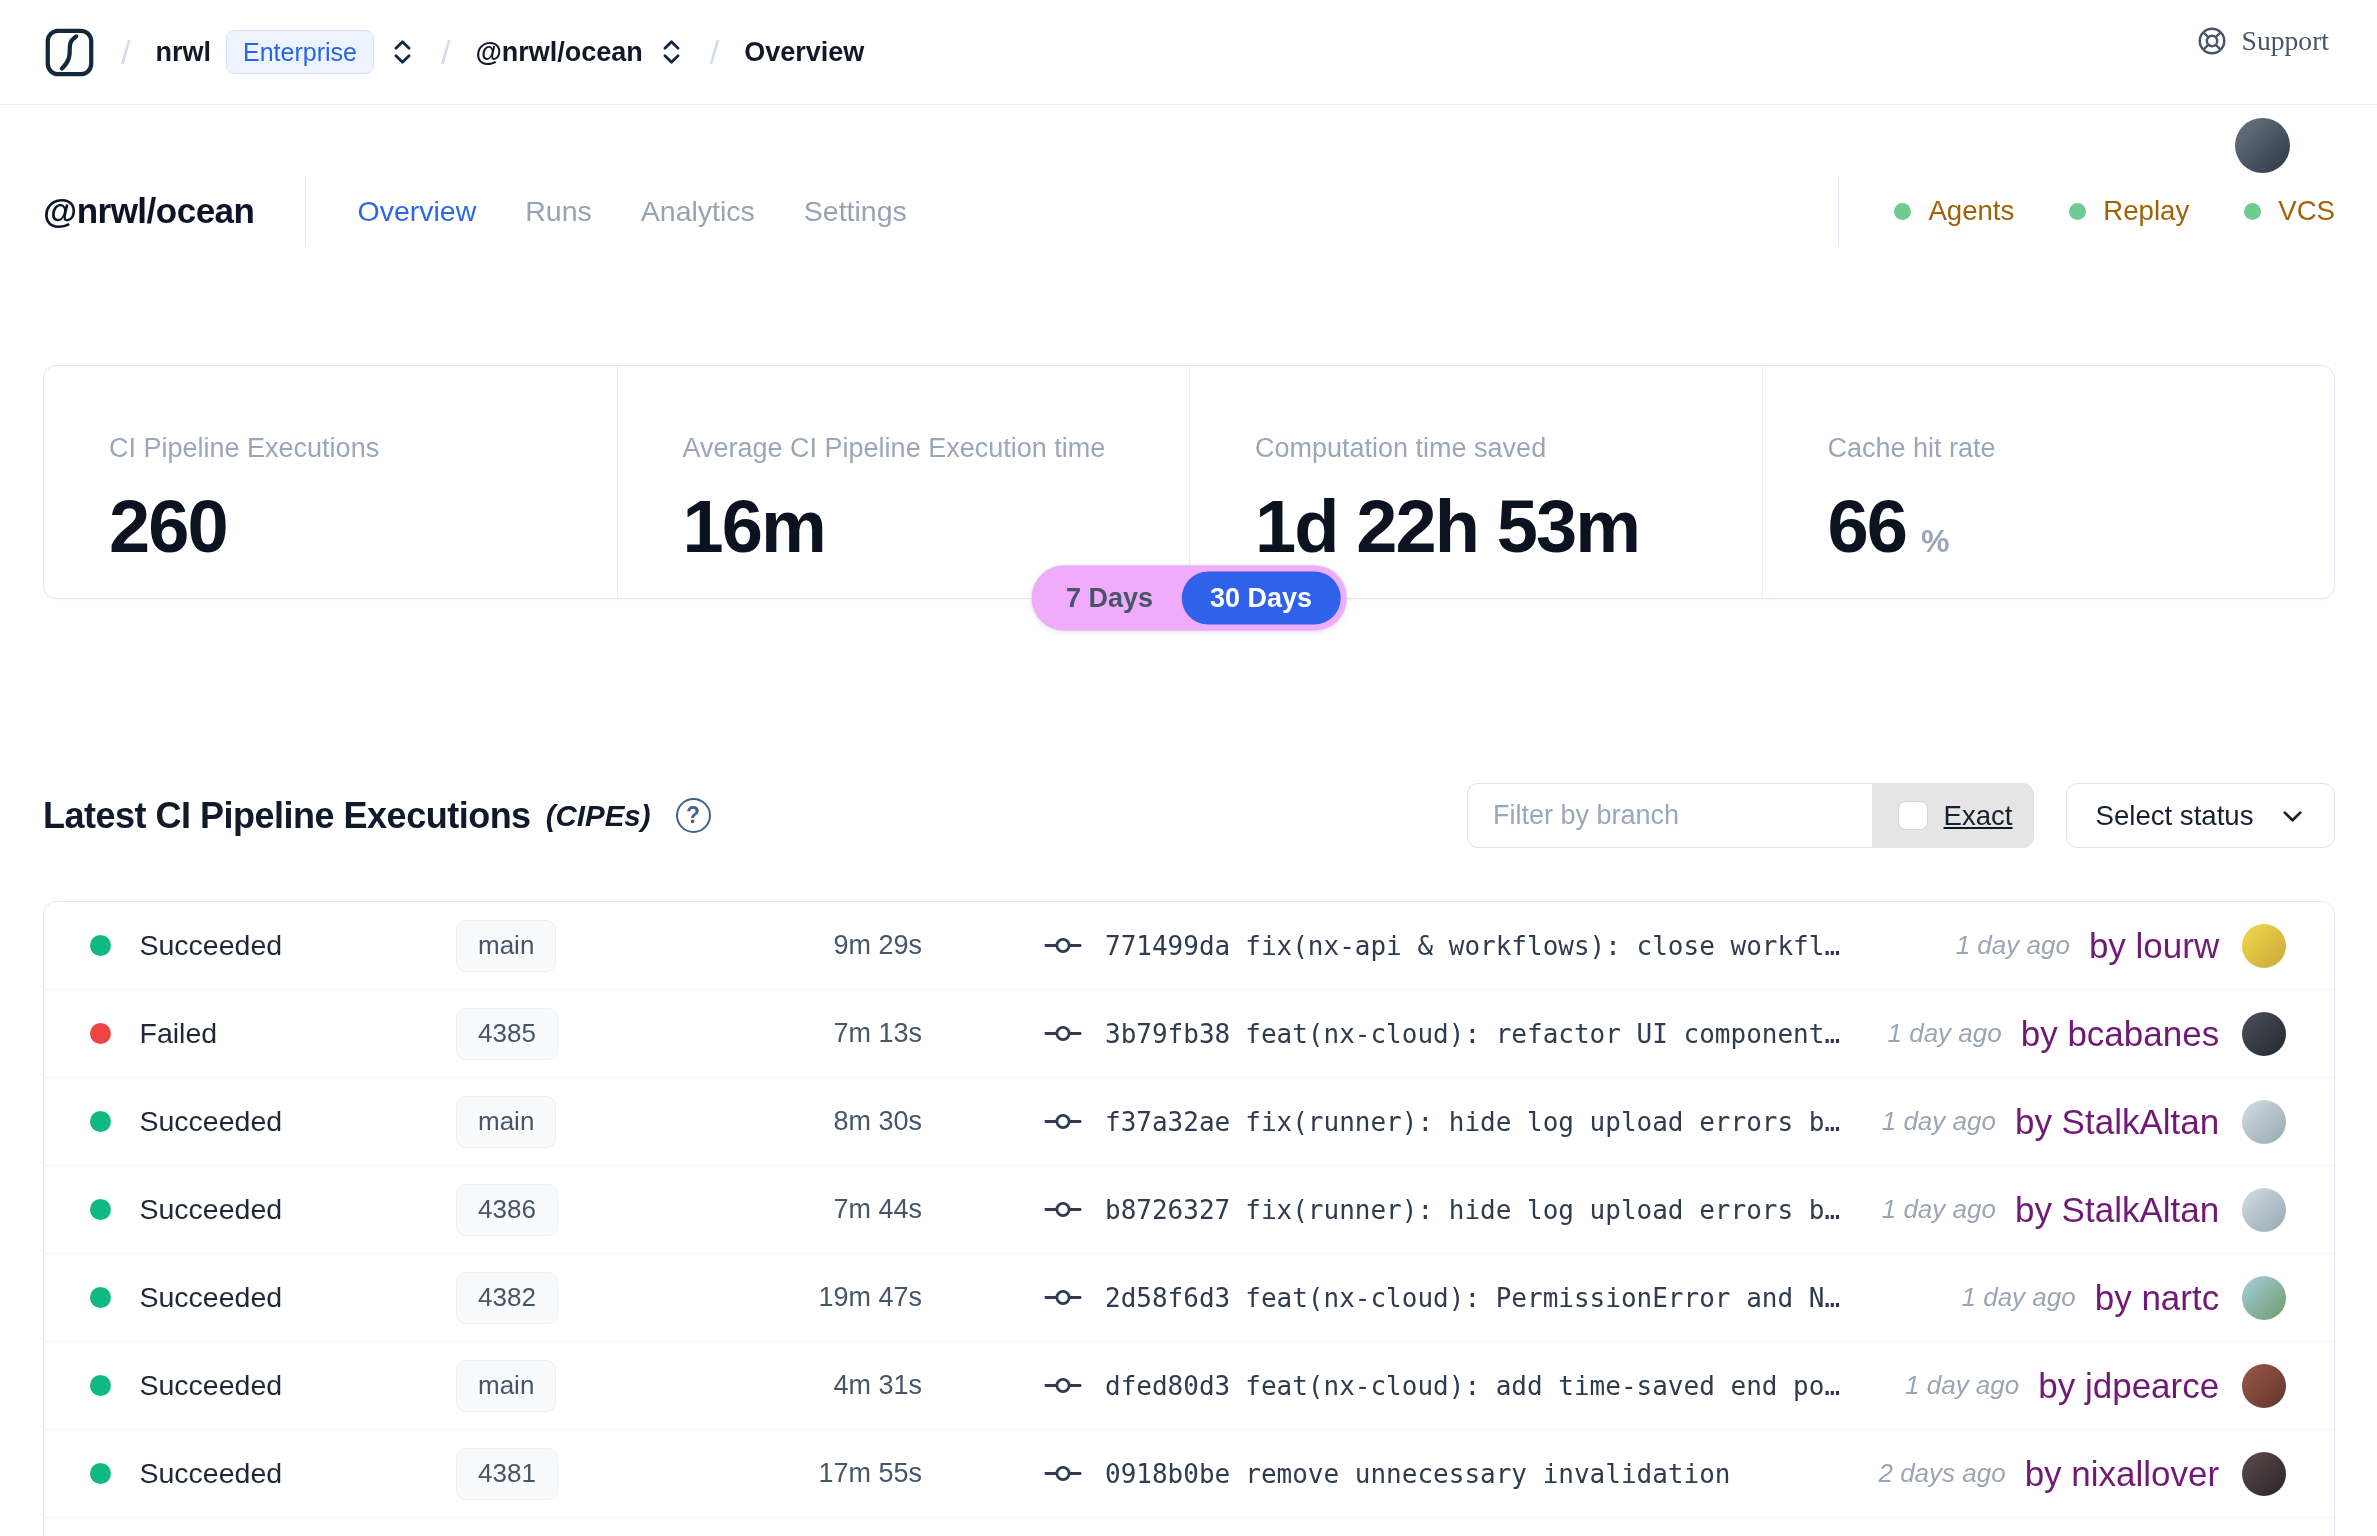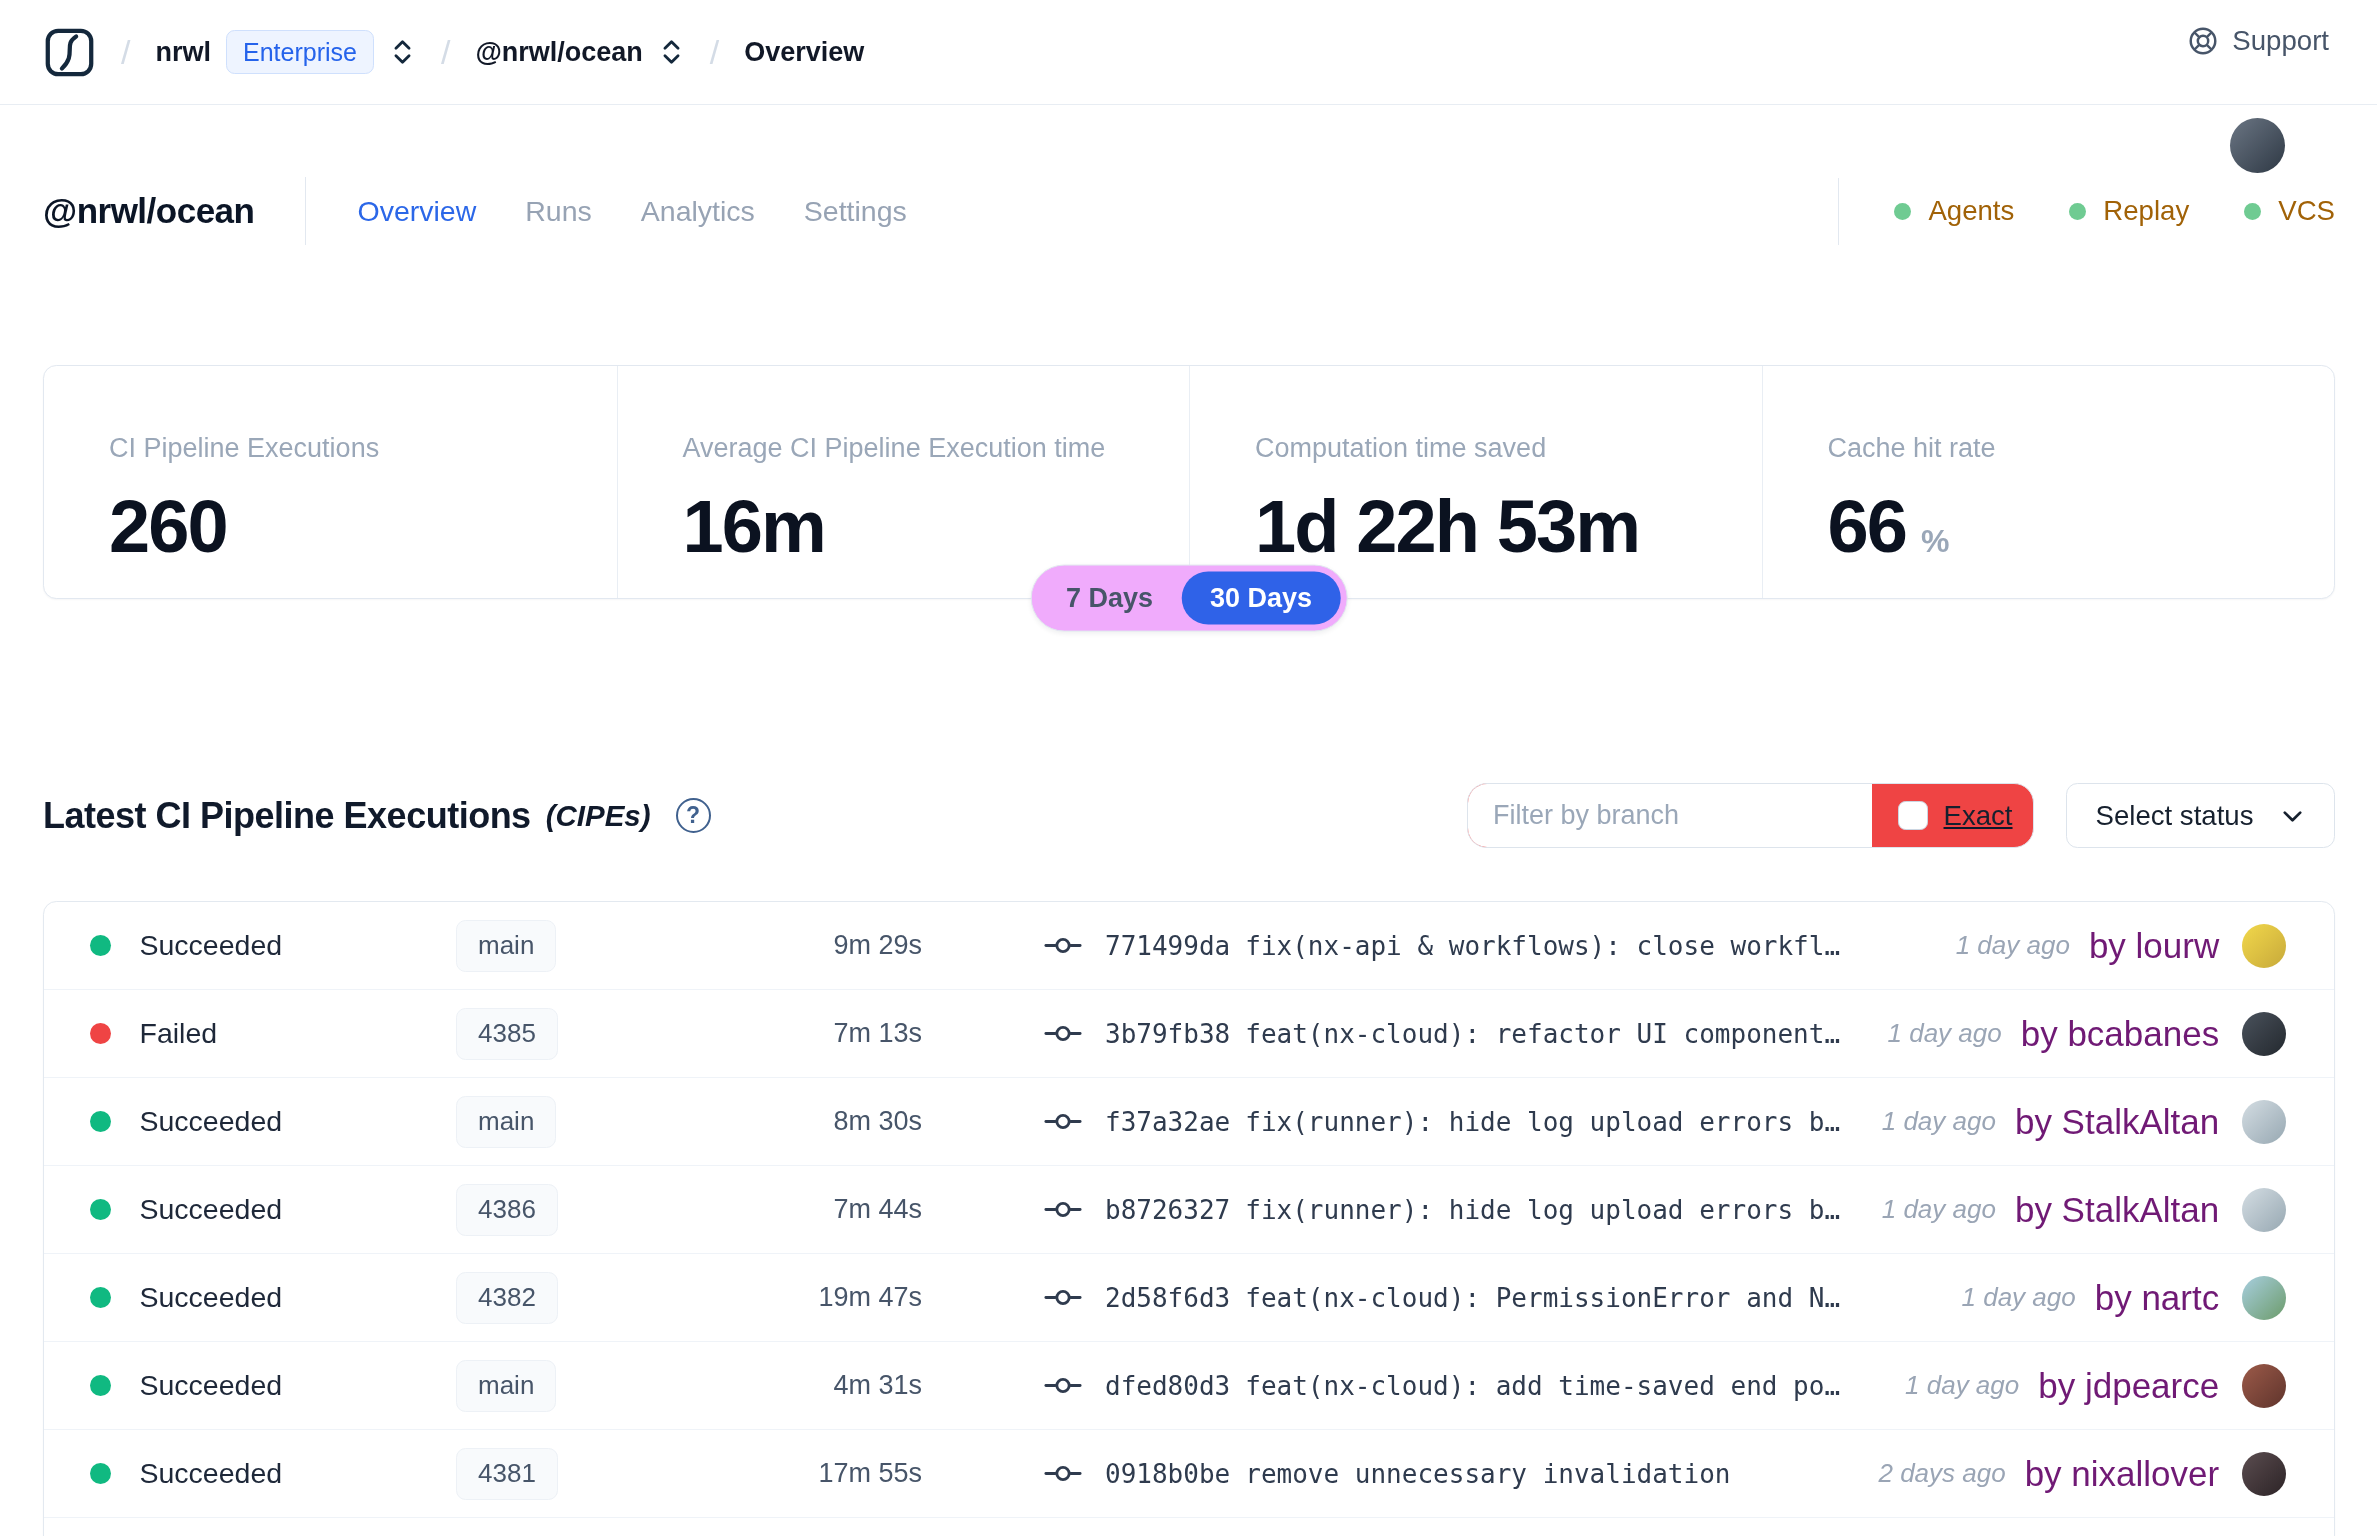--- a/index.html
+++ b/index.html
@@ -11,21 +11,21 @@
             border-bottom:1px solid #e8edf3; background:#fff; }
   .crumbs { display:flex; align-items:center; gap:25px; }
   .logo { width:53px; height:53px; display:flex; align-items:center; justify-content:center; cursor:pointer; }
   .slash { color:#d4dce6; font-size:34px; font-weight:300; }
   .crumb-group { display:flex; align-items:center; gap:15px; cursor:pointer; }
   .crumb-label { font-size:27px; font-weight:600; color:#111827; }
   .badge-enterprise { font-size:25px; color:#2563eb; background:#eef4ff;
                       border:1px solid #cfe0fd; border-radius:8.6px; padding:6.7px 16px; }
   .nav-right { margin-left:auto; display:flex; align-items:center; gap:60px;flex-direction:column; }
   .nav-link { font-size:27.6px; color:#475569; font-weight:500; cursor:pointer; }
-  .support-group { display:flex; align-items:center; gap:12.4px; cursor:pointer; }
+  .support-group { display:flex; align-items:center; gap:12.4px; cursor:pointer;font-family:Liberation Serif, serif; }
   .nav-avatar { width:55px; height:55px; border-radius:50%; cursor:pointer; }
 
   
   .page-header { height:86px; margin:63px 43px 0; display:flex; align-items:center; }
   .ws-title { font-size:35px; font-weight:700; color:#0b1526; letter-spacing:-0.5px; }
   .vdiv { width:1px; height:68px; background:#e2e8f0; margin:0 51px; }
   .tabs { display:flex; gap:49px; }
   .tab { font-size:28.5px; color:#97a3b4; font-weight:500; cursor:pointer; }
   .tab.active { color:#2b67e8; }
   .header-right { margin-left:auto; display:flex; align-items:center; gap:55px; }
@@ -52,22 +52,22 @@
 
   
   .section-row { margin:184px 43px 0; display:flex; align-items:center; height:65px; }
   .section-title-group { display:flex; align-items:center; }
   .section-title { font-size:36px; font-weight:700; color:#101a2b; letter-spacing:-0.5px; }
   .title-suffix { font-size:29.5px; font-style:italic; font-weight:600; color:#101a2b; margin-left:15px; }
   .help-circle { width:35px; height:35px; border:2.4px solid #40618e; border-radius:50%;
                  color:#40618e; font-size:23px; font-weight:700; display:flex; align-items:center;
                  justify-content:center; margin-left:25px; cursor:pointer; }
   .controls { margin-left:auto; display:flex; gap:32px; }
-  .filter-group { display:flex; align-items:stretch; border:1px solid #dde4ec; border-radius:20px;
-                  height:65px; width:567px; background:#ef4444; overflow:hidden; }
+  .filter-group { display:flex; align-items:stretch; border:1px solid #dde4ec; border-radius:11px;
+                  height:65px; width:567px; background:#e5e5e5; overflow:hidden; }
   .filter-input { border:none; outline:none; flex:1; font-size:27px; padding:0 25px;
                   color:#0f172a; font-family:"Liberation Sans",sans-serif; }
   .filter-input::placeholder { color:#9aa7b8; }
   .filter-div { width:1px; background:#e6ebf1; }
   .exact { display:flex; align-items:center; gap:16px; padding:0 26px;text-decoration:underline; }
   .checkbox { width:29.5px; height:29.5px; border:1.9px solid #cbd5e1; border-radius:7.6px;
               background:#fff; cursor:pointer; }
   .exact-label { font-size:27.6px; color:#16202e; }
   .select-status { display:flex; align-items:center; gap:25px; border:1px solid #dde4ec;
                    border-radius:11.4px; height:65px; padding:0 28.5px; font-size:27.6px; font-weight:500;

